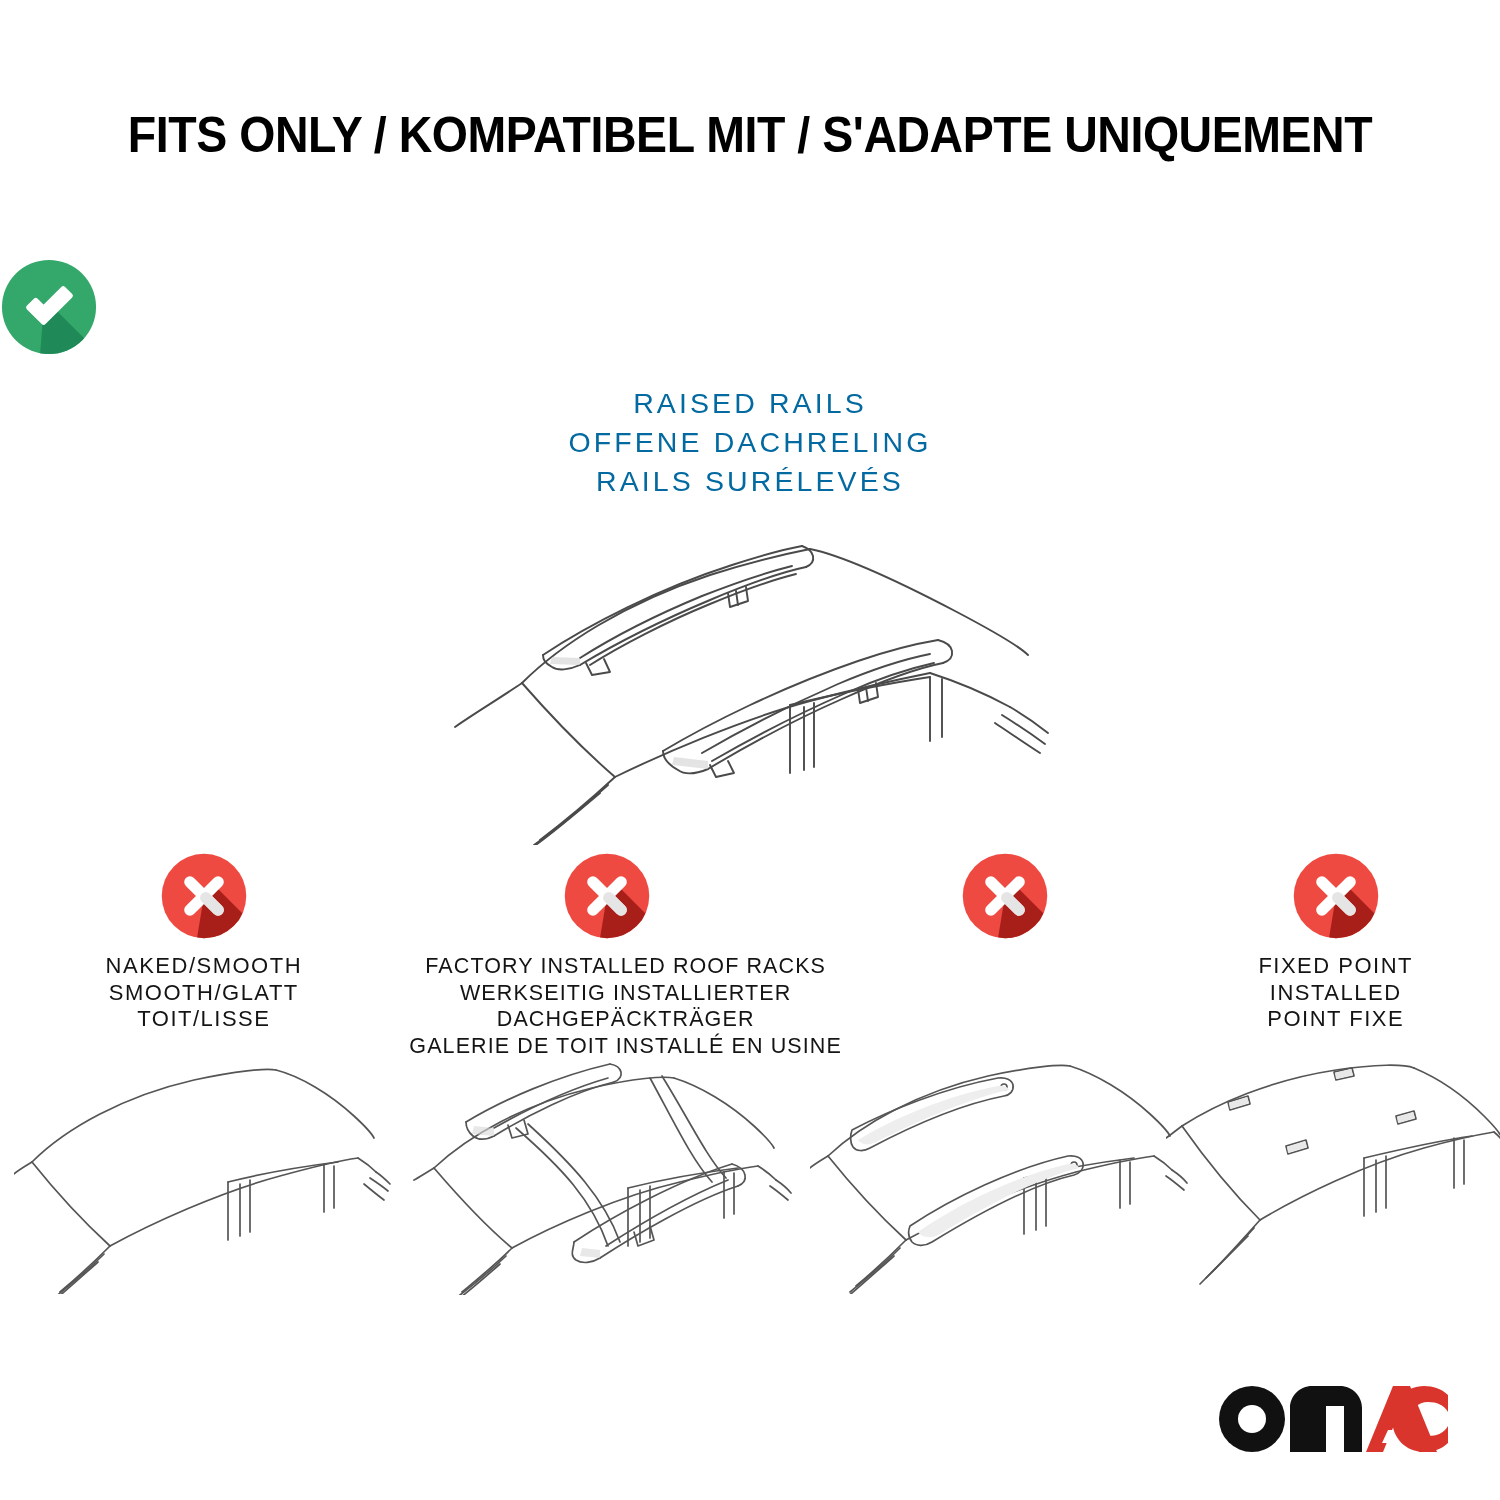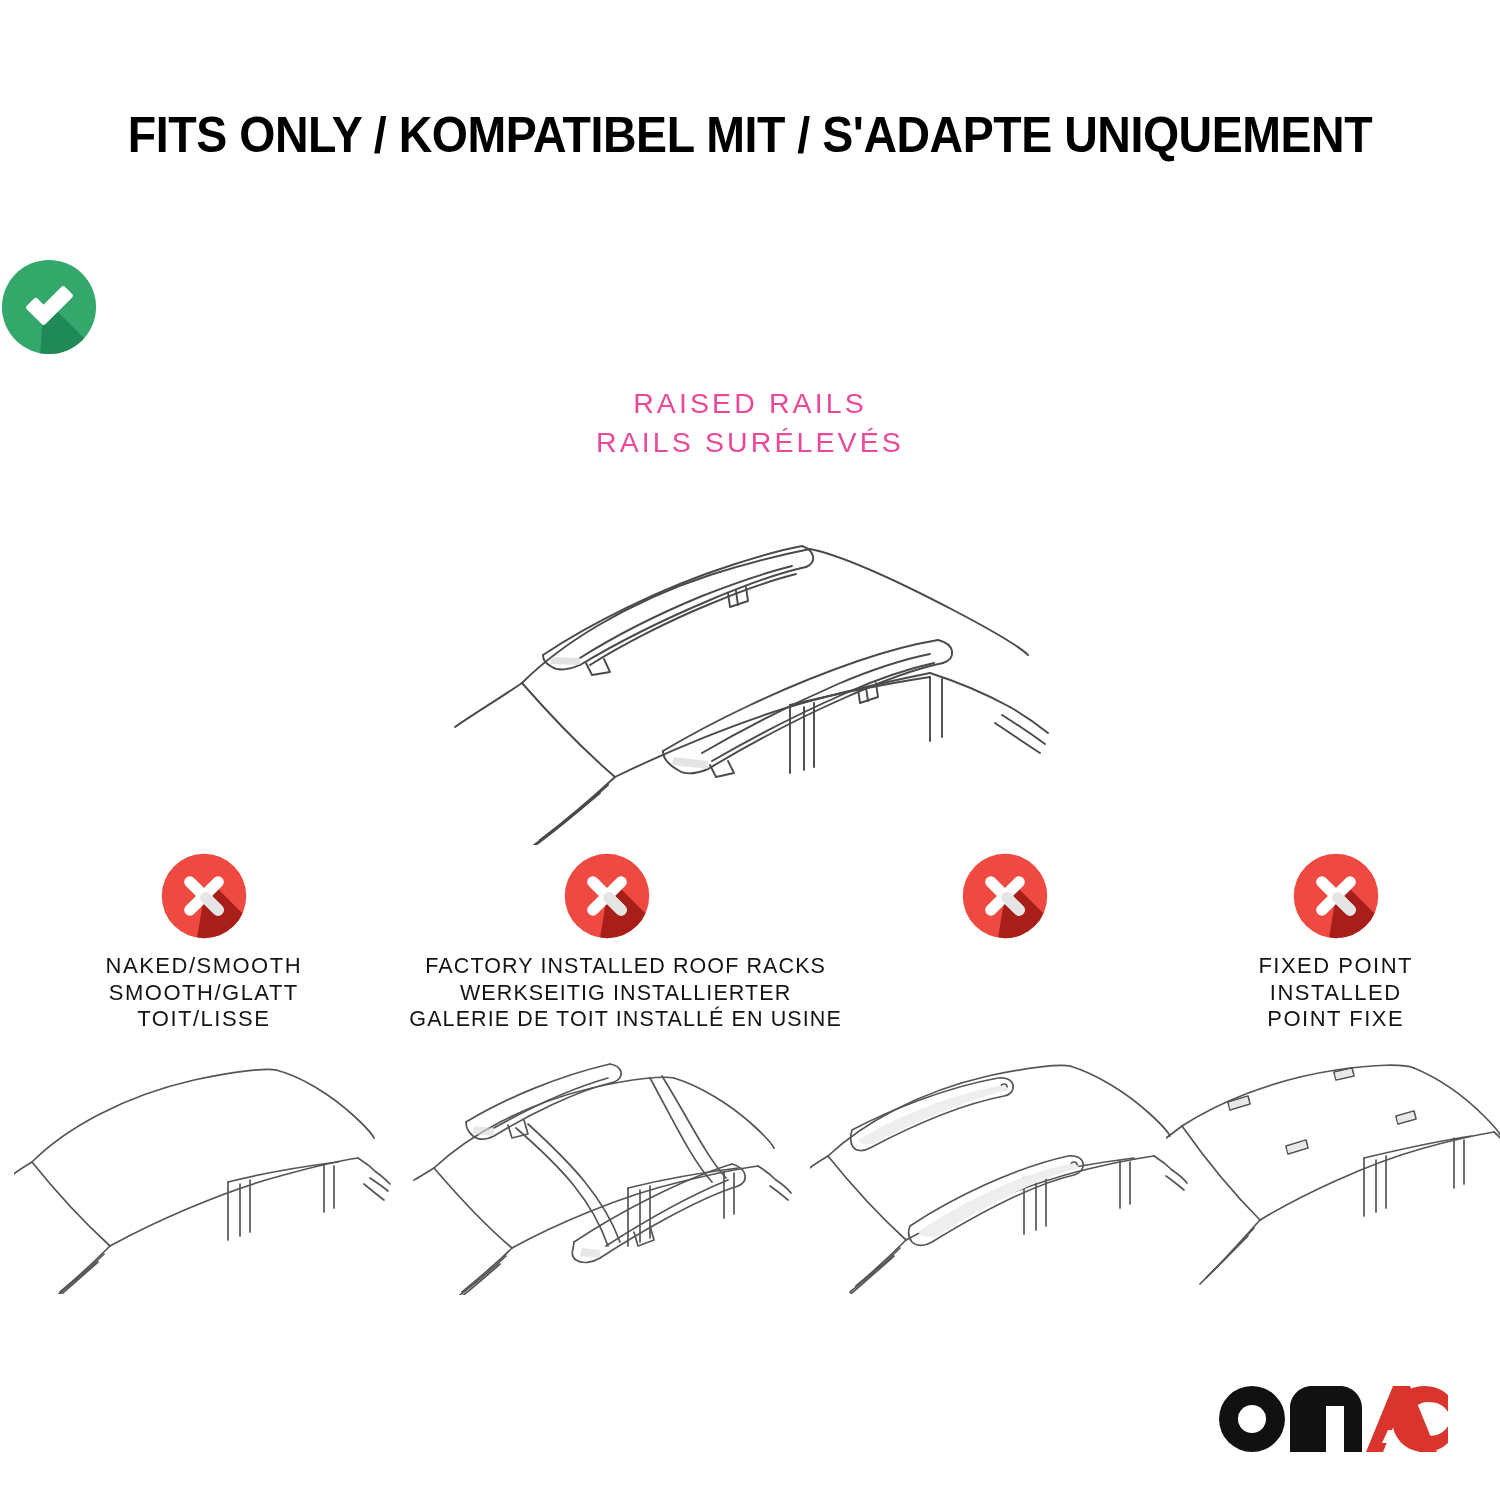--- a/index.html
+++ b/index.html
@@ -37,21 +37,21 @@
     display:block;
     margin:0 auto;
     line-height:0;
   }
   .primary-labels{
     margin-top:28px;
     font-size:28.5px;
     font-weight:300;
     letter-spacing:3.1px;
     line-height:39px;
-    color:#ec4899;
+    color:#0369a1;
   }
   .primary-labels div{white-space:nowrap;}
 
   .hero-illustration{
     position:absolute;
     left:50%;
     transform:translateX(-50%);
     top:515px;
     width:680px;
     height:330px;
@@ -133,20 +133,21 @@
         <circle cx="50" cy="50" r="48" fill="#34a86a"></circle>
         <g clip-path="url(#ck-clip)">
           <path d="M43.5 64.5 L56 52 L98 94 L98 110 L40 110 Z" fill="#1f8a57"></path>
         </g>
         <path d="M29.5 50.5 L36.5 43.5 L44.5 51.5 L64.5 31.5 L71.5 38.5 L44.5 65.5 Z" fill="#ffffff" stroke="#ffffff" stroke-width="5.5" stroke-linejoin="round"></path>
       </svg>
     </span>
 
     <div class="primary-labels">
       <div>RAISED RAILS</div>
+      <div>OFFENE DACHRELING</div>
       <div>RAILS SURÉLEVÉS</div>
     </div>
   </div>
 
   <div class="hero-illustration">
     <svg width="680" height="330" viewBox="0 0 680 330" class="sketch">
       <g fill="none" stroke="#4a4a4a" stroke-width="1.9" stroke-linecap="round" stroke-linejoin="round">
 
         <path d="M112 168 C150 130 215 88 300 60 C350 44 390 36 400 34"></path>
         <path d="M400 34 C430 40 480 62 545 96 C585 117 610 132 618 140"></path>
@@ -273,20 +274,21 @@
             <line x1="66" y1="34" x2="34" y2="66"></line>
           </g>
           <g stroke="#e3e3e3" stroke-width="13" stroke-linecap="round" opacity="0.9">
             <line x1="52" y1="52" x2="66" y2="66"></line>
           </g>
         </svg>
       </span>
       <div class="col-labels">
         <div>FACTORY INSTALLED ROOF RACKS</div>
         <div>WERKSEITIG INSTALLIERTER</div>
+        <div>DACHGEPÄCKTRÄGER</div>
         <div>GALERIE DE TOIT INSTALLÉ EN USINE</div>
       </div>
       <div class="col-illustration">
         <svg width="390" height="235" viewBox="0 0 390 235" class="sketch">
           <g fill="none" stroke="#555555" stroke-width="1.7" stroke-linecap="round" stroke-linejoin="round">
 
             <path d="M22 108 C56 76 112 44 180 28 C222 18 252 16 262 18"></path>
             <path d="M262 18 C288 26 318 44 342 66 C354 77 360 84 362 88"></path>
             <path d="M22 108 C46 136 76 168 100 188"></path>
             <path d="M100 188 C140 166 208 136 268 122 C308 112 332 108 346 106"></path>

